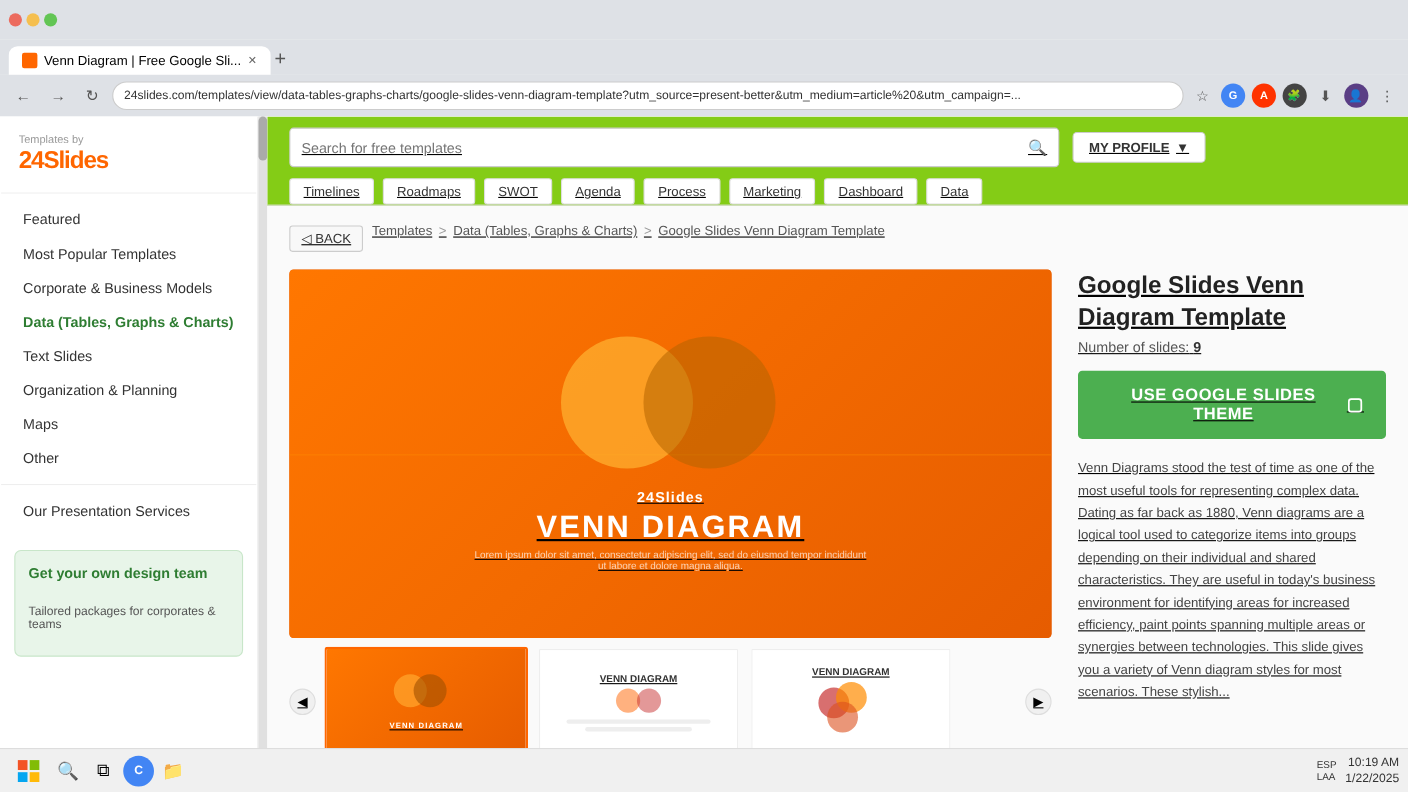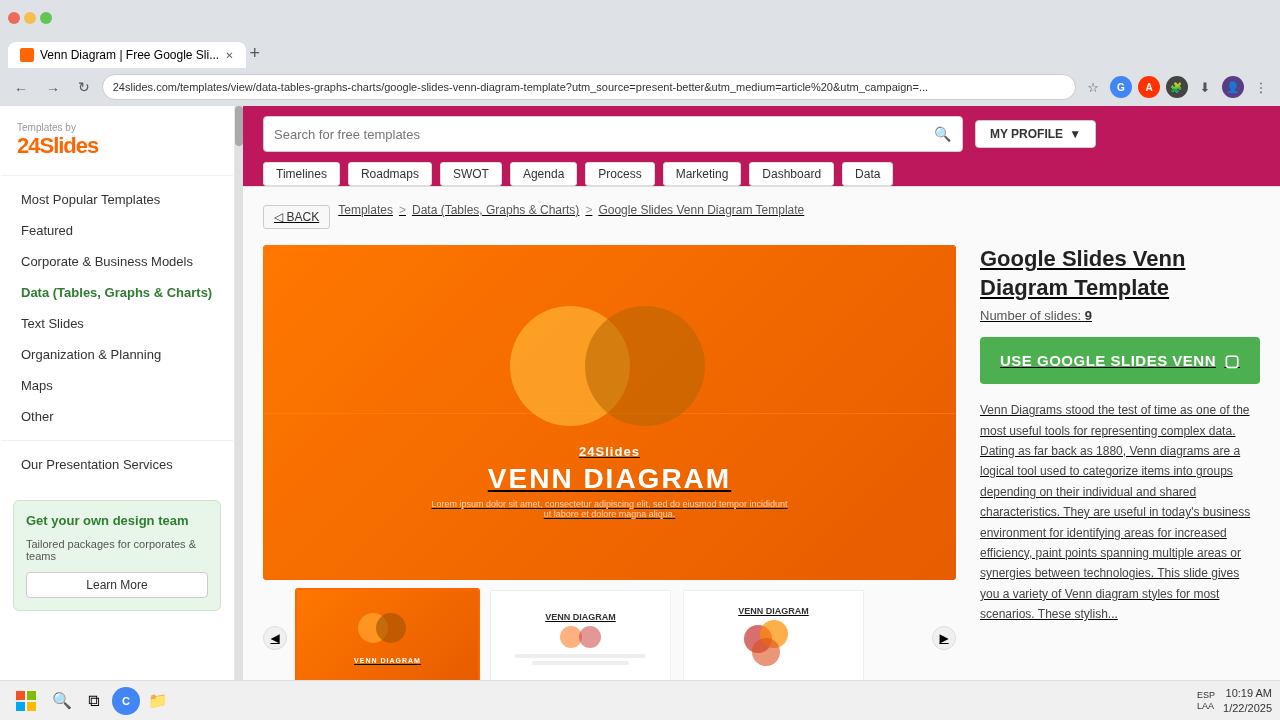--- a/index.html
+++ b/index.html
@@ -30,27 +30,27 @@
     
     .sidebar { width: 235px; background: #fff; border-right: 1px solid #e8e8e8; padding: 16px 1px; overflow-y: auto; flex-shrink: 0; }
     .sidebar-logo { padding: 0 16px 16px 16px; border-bottom: 1px solid #f0f0f0; }
     .logo-by { font-size: 10px; color: #999; display: block; }
     .logo-24 { font-size: 22px; font-weight: 900; color: #ff6600; letter-spacing: -1px; }
     .sidebar-nav { padding: 8px 0; }
     .sidebar-item { padding: 8px 20px; cursor: pointer; color: #333; font-size: 13px; display: block; }
     .sidebar-item.active { color: #2e7d32; font-weight: 600; }
     .sidebar-divider { border: none; border-top: 1px solid #eee; margin: 8px 0; }
     .sidebar-promo { margin: 12px; background: #e8f5e9; border: 1px solid #c8e6c9; border-radius: 6px; padding: 12px; }
-    .sidebar-promo h4 { color: #2e7d32; font-size: 13px; line-height: 1.3; margin-bottom: 8px; }
+    .sidebar-promo h4 { color: #2e7d32; font-size: 13px; line-height: 1.3; margin-bottom: 20px; }
     .sidebar-promo p { font-size: 11px; color: #555; margin-bottom: 10px; }
     .sidebar-promo-btn { background: white; border: 1px solid #ccc; border-radius: 4px; padding: 5px 12px; font-size: 12px; cursor: pointer; width: 100%; color: #333; }
 
     
     .content-area { flex: 1; overflow-y: auto; background: #fafafa; }
-    .search-bar-area { background: #be185d; border-bottom: 1px solid #e0e0e0; padding: 10px 20px 0 20px; }
+    .search-bar-area { background: #84cc16; border-bottom: 1px solid #e0e0e0; padding: 10px 20px 0 20px; text-decoration: underline; }
     .search-row { display: flex; align-items: center; gap: 12px; margin-bottom: 10px; }
     .search-box { flex: 1; max-width: 700px; border: 1px solid #ccc; border-radius: 4px; height: 36px; display: flex; align-items: center; padding: 0 10px; background: #fff; }
     .search-input { border: none; outline: none; flex: 1; font-size: 13px; color: #555; background: transparent; }
     .search-icon { color: #888; font-size: 14px; cursor: pointer; }
     .my-profile-btn { background: #fff; border: 1px solid #ccc; border-radius: 4px; padding: 6px 14px; font-size: 12px; font-weight: 600; cursor: pointer; display: flex; align-items: center; gap: 6px; color: #333; }
     .category-tags { display: flex; gap: 8px; flex-wrap: wrap; }
     .cat-tag { padding: 4px 12px; border-radius: 3px; border: 1px solid #ddd; background: #fff; font-size: 12px; cursor: pointer; color: #333; }
 
     
     .main-content { padding: 16px 20px; text-decoration: underline; }
@@ -141,35 +141,34 @@
 </div>
 
 <div class="page-container">
 
   <div class="sidebar">
     <div class="sidebar-logo">
       <span class="logo-by">Templates by</span>
       <span class="logo-24">24Slides</span>
     </div>
     <nav class="sidebar-nav">
+      <a class="sidebar-item">Featured</a>
       <a class="sidebar-item">Most Popular Templates</a>
-      <a class="sidebar-item">Featured</a>
       <a class="sidebar-item">Corporate &amp; Business Models</a>
       <a class="sidebar-item active">Data (Tables, Graphs &amp; Charts)</a>
       <a class="sidebar-item">Text Slides</a>
       <a class="sidebar-item">Organization &amp; Planning</a>
       <a class="sidebar-item">Maps</a>
       <a class="sidebar-item">Other</a>
       <hr class="sidebar-divider">
       <a class="sidebar-item">Our Presentation Services</a>
     </nav>
     <div class="sidebar-promo">
       <h4>Get your own design team</h4>
       <p>Tailored packages for corporates &amp; teams</p>
-      <button class="sidebar-promo-btn">Learn More</button>
     </div>
   </div>
 
   <div class="scrollbar-track">
     <div class="scrollbar-thumb"></div>
   </div>
 
   <div class="content-area">
 
     <div class="search-bar-area">
@@ -266,21 +265,21 @@
           </div>
         </div>
 
         <div class="template-right">
           <h1 class="template-title">Google Slides Venn Diagram Template</h1>
           <p class="slide-count">
             <span>Number of slides:</span>
             <strong>9</strong>
           </p>
           <button class="use-btn">
-            <span>USE GOOGLE SLIDES VENN</span>
+            <span>USE GOOGLE SLIDES THEME</span>
             <span class="use-btn-icon">▢</span>
           </button>
           <p class="description">Venn Diagrams stood the test of time as one of the most useful tools for representing complex data. Dating as far back as 1880, Venn diagrams are a logical tool used to categorize items into groups depending on their individual and shared characteristics. They are useful in today's business environment for identifying areas for increased efficiency, paint points spanning multiple areas or synergies between technologies. This slide gives you a variety of Venn diagram styles for most scenarios. These stylish...</p>
         </div>
       </div>
     </div>
   </div>
 </div>
 
 <div class="taskbar">

